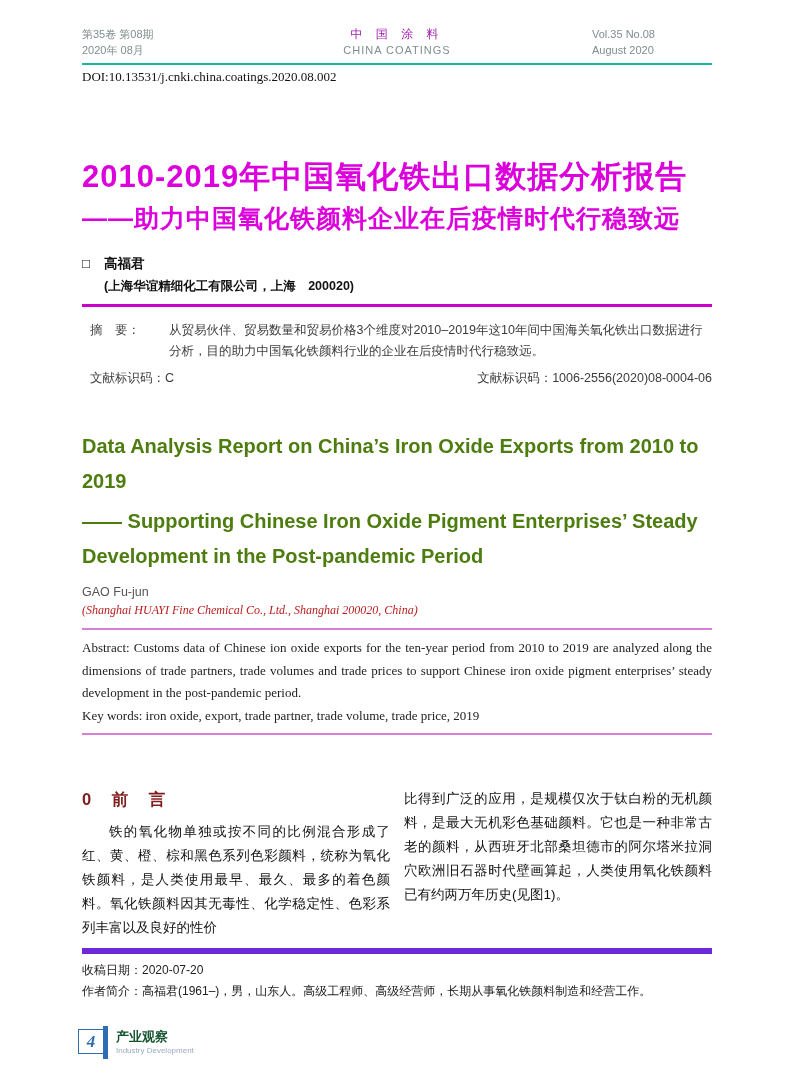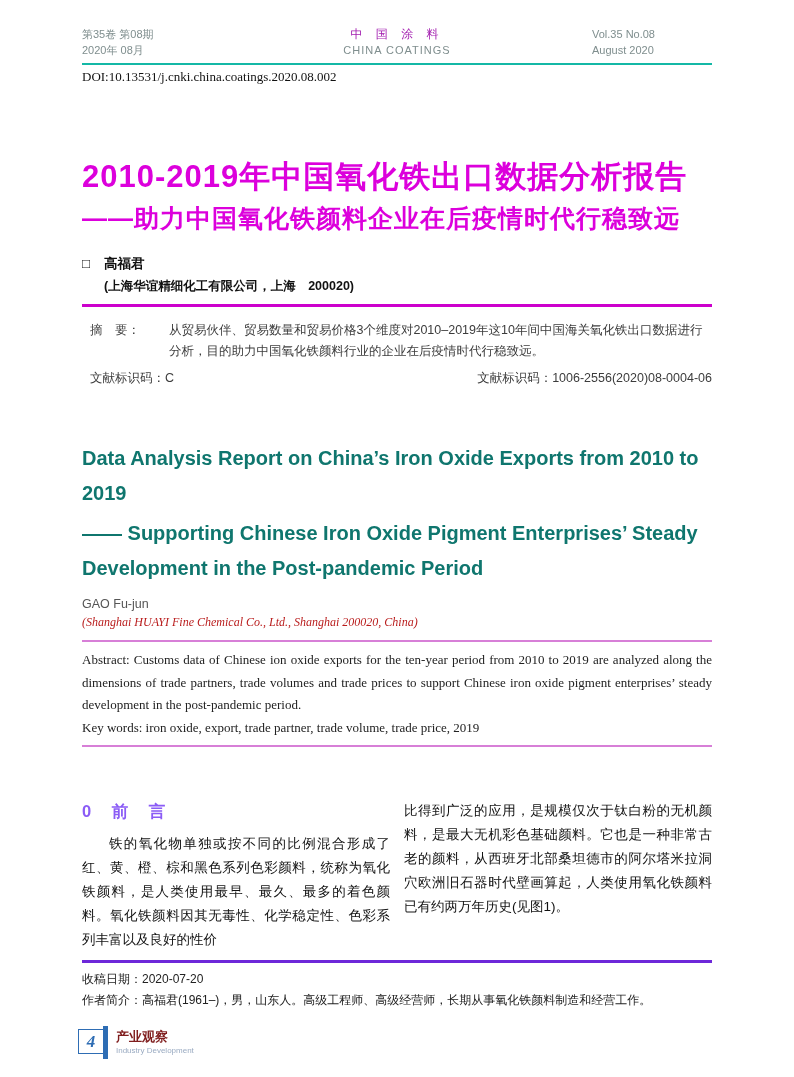--- a/index.html
+++ b/index.html
@@ -28,46 +28,46 @@
   .rule-magenta { border: none; border-top: 3px solid #cc00cc; margin-top: 9px; }
 
   
   .abstract-cn { margin: 13px 0 0 8px; color: #3c3c3c; font-size: 12.5px; line-height: 21px; }
   .abstract-cn .row { display: flex; margin-bottom: 6px; }
   .abstract-cn .lbl { white-space: nowrap; }
   .abstract-cn .txt { flex: 1; margin-left: 29px; }
   .clc-row { display: flex; justify-content: space-between; margin-top: 4px; }
 
   
-  .title-en { margin-top: 52px; color: #0f766e; font-weight: bold; font-size: 20px; line-height: 34.5px; }
+  .title-en { margin-top: 40px; color: #4d7c0f; font-weight: bold; font-size: 20px; line-height: 34.5px; }
   .title-en .sub { margin-top: 6px; }
   .author-en { margin-top: 12px; color: #555; font-size: 12.5px; }
   .affil-en { margin-top: 4px; color: #b91c1c; font-size: 12px; font-style: italic; font-family: "Liberation Serif", serif; }
   .rule-pink { border: none; border-top: 2px solid #d77fd7; margin-top: 10px; }
 
   
   .abstract-en { margin-top: 7px; font-family: "Liberation Serif", serif; font-size: 13px; line-height: 22.5px; color: #222; text-align: justify; }
   .abstract-en b { font-weight: normal; }
   .rule-pink2 { border: none; border-top: 2px solid #d77fd7; margin-top: 6px; }
 
   
   .body-cols { display: flex; gap: 14px; margin-top: 52px; }
   .col { flex: 1; font-size: 13.5px; line-height: 24px; text-align: justify; color: #111; }
-  .sec-heading { color: #8b5cf6; font-weight: bold; font-size: 16.5px; margin-bottom: 9px; letter-spacing: 2px; }
+  .sec-heading { color: #7f1d1d; font-weight: bold; font-size: 16.5px; margin-bottom: 9px; letter-spacing: 2px; }
   .indent-first { text-indent: 2em; }
 
   
-  .footnote { margin-top: 8px; border-top: 3px solid #6d28d9; padding-top: 6px; font-size: 12px; line-height: 21px; color: #222; }
+  .footnote { margin-top: 8px; border-top: 6px solid #6d28d9; padding-top: 6px; font-size: 12px; line-height: 21px; color: #222; }
 
   
   .page-footer { position: absolute; left: 78px; bottom: 18px; display: flex; align-items: flex-start; }
   .pn-box { width: 25px; height: 25px; border-top: 1px solid #2e6db4; border-left: 1px solid #2e6db4; border-bottom: 1px solid #2e6db4; display: flex; align-items: center; justify-content: center; margin-top: 3px; }
   .pn-num { font-family: "Liberation Serif", serif; font-style: italic; font-weight: bold; font-size: 17px; color: #2e6db4; }
   .pn-bar { width: 5px; height: 33px; background: #2e6db4; margin-right: 8px; }
-  .col-name-cn { color: #7f1d1d; font-weight: bold; font-size: 13px; line-height: 15px; margin-top: 3px; }
+  .col-name-cn { color: #14532d; font-weight: bold; font-size: 13px; line-height: 15px; margin-top: 3px; }
   .col-name-en { color: #9aabc2; font-size: 8px; margin-top: 2px; }
 </style>
 </head>
 <body>
 
 <div class="page">
 
   <div class="journal-header">
     <div class="jh-left">
       <div>第35卷 第08期</div>

